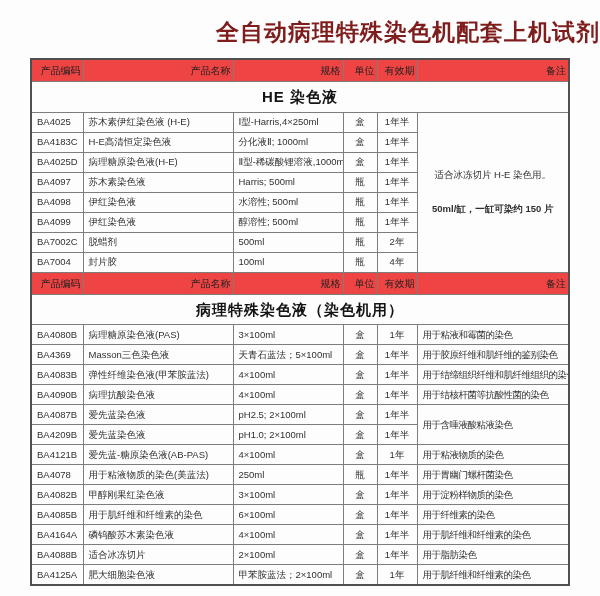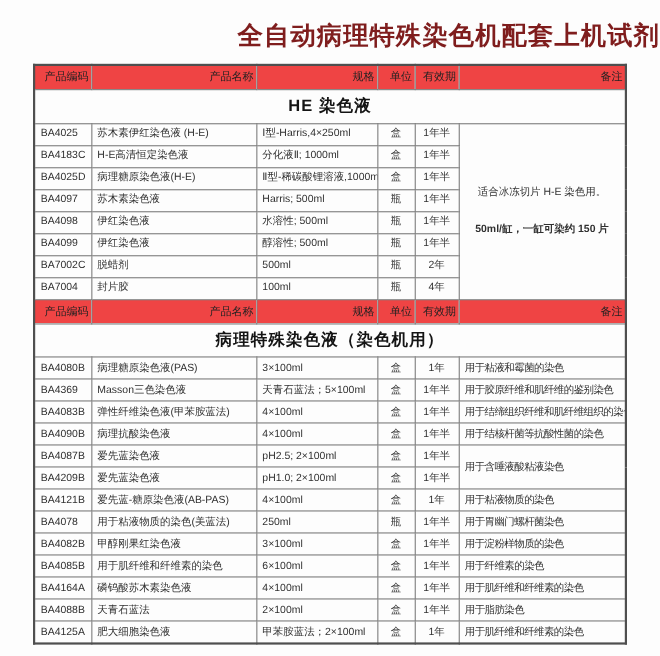--- a/index.html
+++ b/index.html
@@ -259,21 +259,21 @@
   <tr>
     <td class="l">BA4164A</td>
     <td class="l">磷钨酸苏木素染色液</td>
     <td class="l">4×100ml</td>
     <td class="c">盒</td>
     <td class="c">1年半</td>
     <td class="l remark">用于肌纤维和纤维素的染色</td>
   </tr>
   <tr>
     <td class="l">BA4088B</td>
-    <td class="l">天青石蓝法</td>
+    <td class="l">适合冰冻切片</td>
     <td class="l">2×100ml</td>
     <td class="c">盒</td>
     <td class="c">1年半</td>
     <td class="l remark">用于脂肪染色</td>
   </tr>
   <tr>
     <td class="l">BA4125A</td>
     <td class="l">肥大细胞染色液</td>
     <td class="l">甲苯胺蓝法；2×100ml</td>
     <td class="c">盒</td>

